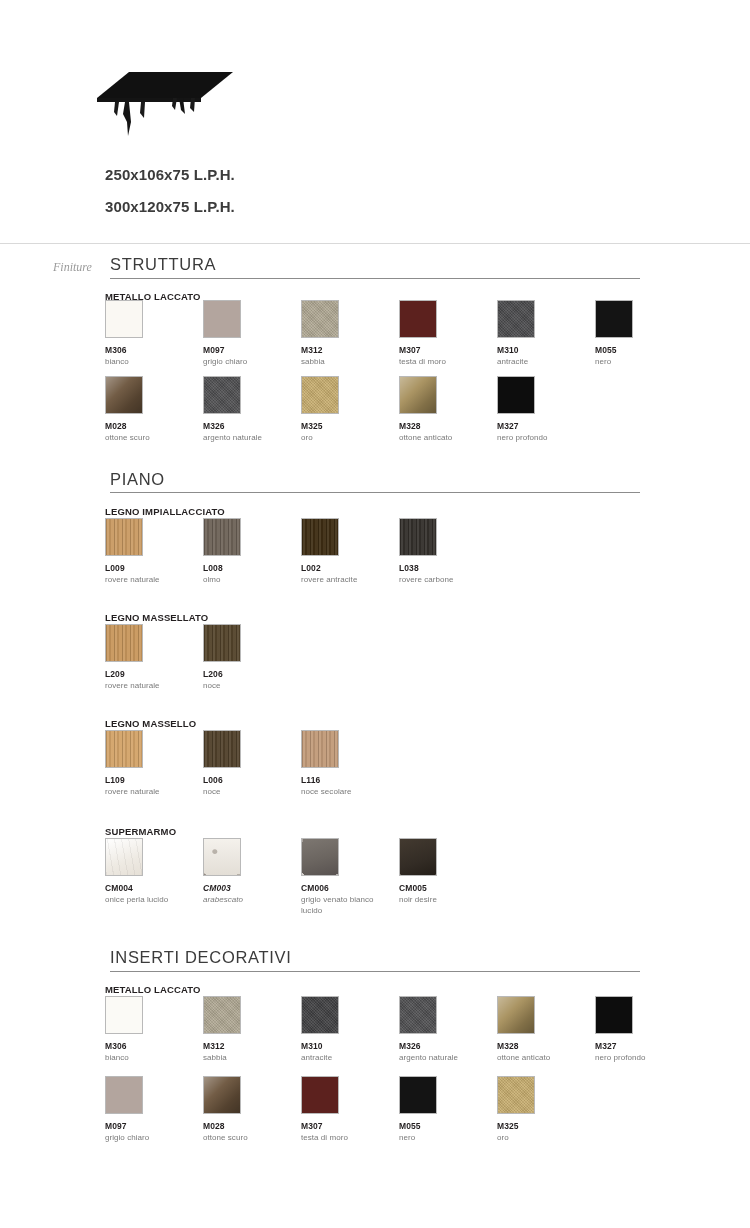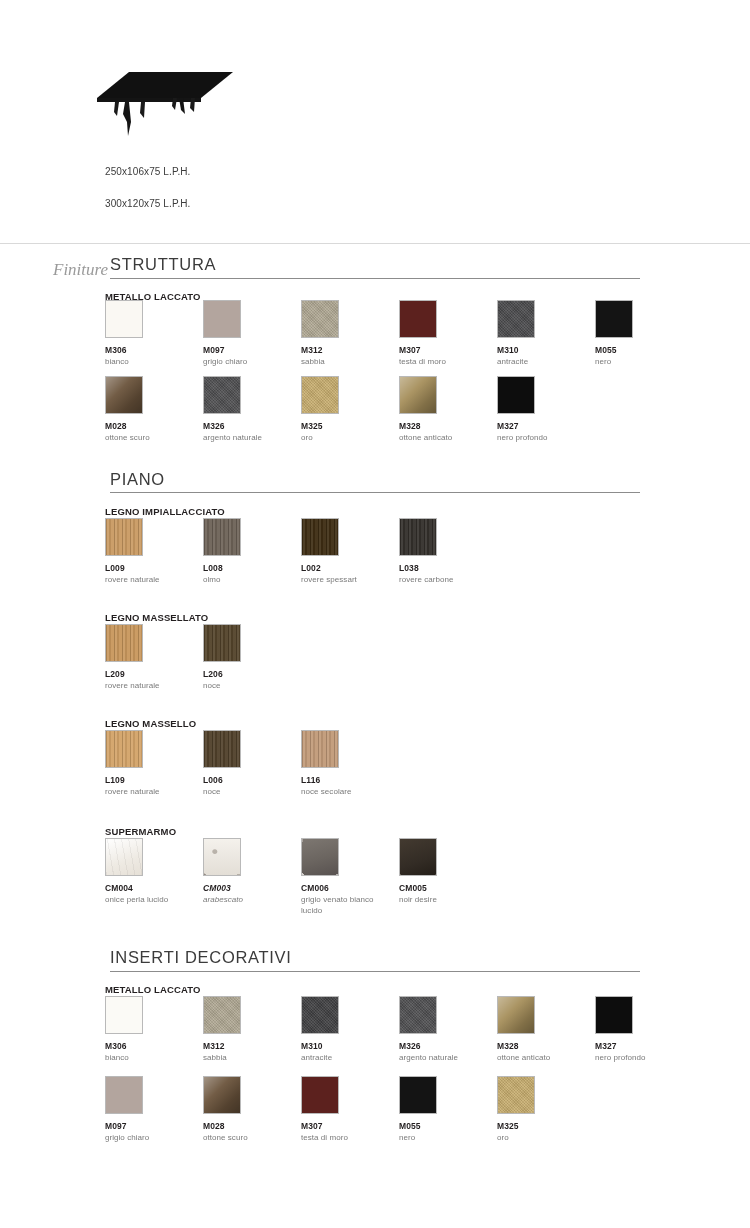--- a/index.html
+++ b/index.html
@@ -9,37 +9,37 @@
     background: #ffffff;
     font-family: "Liberation Sans", sans-serif;
     color: #231f20;
     position: relative;
     overflow: hidden;
   }
 
   
   .product-block { position: absolute; left: 0; top: 0; width: 750px; }
   .table-art { position: absolute; left: 95px; top: 68px; width: 140px; height: 70px; }
-  .dim-line { position: absolute; left: 105px; font-size: 10px; color: #3c3c3c; letter-spacing: .1px; }
+  .dim-line { position: absolute; left: 105px; font-size: 15px; color: #3c3c3c; letter-spacing: .1px; font-weight: bold; }
   .dim-1 { top: 166px; }
   .dim-2 { top: 198px; }
 
   
   .page-rule { position: absolute; left: 0; width: 750px; height: 1px; background: #d9d9d9; }
   .section-title {
     position: absolute; left: 110px;
     font-size: 16.5px; font-weight: 400; color: #3b3b3b;
     letter-spacing: .7px;
   }
   .section-rule { position: absolute; left: 110px; width: 530px; height: 1px; background: #8c8c8c; }
 
   .finiture-label {
     position: absolute; left: 53px; top: 260px;
     font-family: "Liberation Serif", serif;
-    font-style: italic; font-size: 17px; color: #9a9a9a;
+    font-style: italic; font-size: 12px; color: #9a9a9a;
   }
   .group-title {
     position: absolute; left: 105px;
     font-size: 9.5px; font-weight: bold; color: #231f20;
     letter-spacing: .15px;
   }
   .swatch-row { position: absolute; left: 0; width: 617px; height: 72px; }
   .swatch {
     position: absolute; width: 100px;
   }
@@ -158,21 +158,21 @@
         <div class="desc">rovere naturale</div>
       </div>
       <div class="swatch" style="left: 203px;">
         <div class="chip" style="background: repeating-linear-gradient(90deg, rgba(0, 0, 0, 0.16) 0px, rgba(0, 0, 0, 0.16) 1px, rgba(255, 255, 255, 0.09) 1px, rgba(255, 255, 255, 0.09) 3px, rgba(0, 0, 0, 0.07) 3px, rgba(0, 0, 0, 0.07) 5px, rgba(255, 255, 255, 0.05) 5px, rgba(255, 255, 255, 0.05) 8px), rgb(109, 98, 87);"></div>
         <div class="code">L008</div>
         <div class="desc">olmo</div>
       </div>
       <div class="swatch" style="left: 301px;">
         <div class="chip" style="background: repeating-linear-gradient(90deg, rgba(0, 0, 0, 0.16) 0px, rgba(0, 0, 0, 0.16) 1px, rgba(255, 255, 255, 0.09) 1px, rgba(255, 255, 255, 0.09) 3px, rgba(0, 0, 0, 0.07) 3px, rgba(0, 0, 0, 0.07) 5px, rgba(255, 255, 255, 0.05) 5px, rgba(255, 255, 255, 0.05) 8px), rgb(61, 44, 18);"></div>
         <div class="code">L002</div>
-        <div class="desc">rovere spessart</div>
+        <div class="desc">rovere antracite</div>
       </div>
       <div class="swatch" style="left: 399px;">
         <div class="chip" style="background: repeating-linear-gradient(90deg, rgba(0, 0, 0, 0.16) 0px, rgba(0, 0, 0, 0.16) 1px, rgba(255, 255, 255, 0.09) 1px, rgba(255, 255, 255, 0.09) 3px, rgba(0, 0, 0, 0.07) 3px, rgba(0, 0, 0, 0.07) 5px, rgba(255, 255, 255, 0.05) 5px, rgba(255, 255, 255, 0.05) 8px), rgb(51, 47, 43);"></div>
         <div class="code">L038</div>
         <div class="desc">rovere carbone</div>
       </div>
     </div>
     <div class="group-title" style="top: 612px;">LEGNO MASSELLATO</div>
     <div class="swatch-row" style="top: 624px;">
       <div class="swatch" style="left: 105px;">

